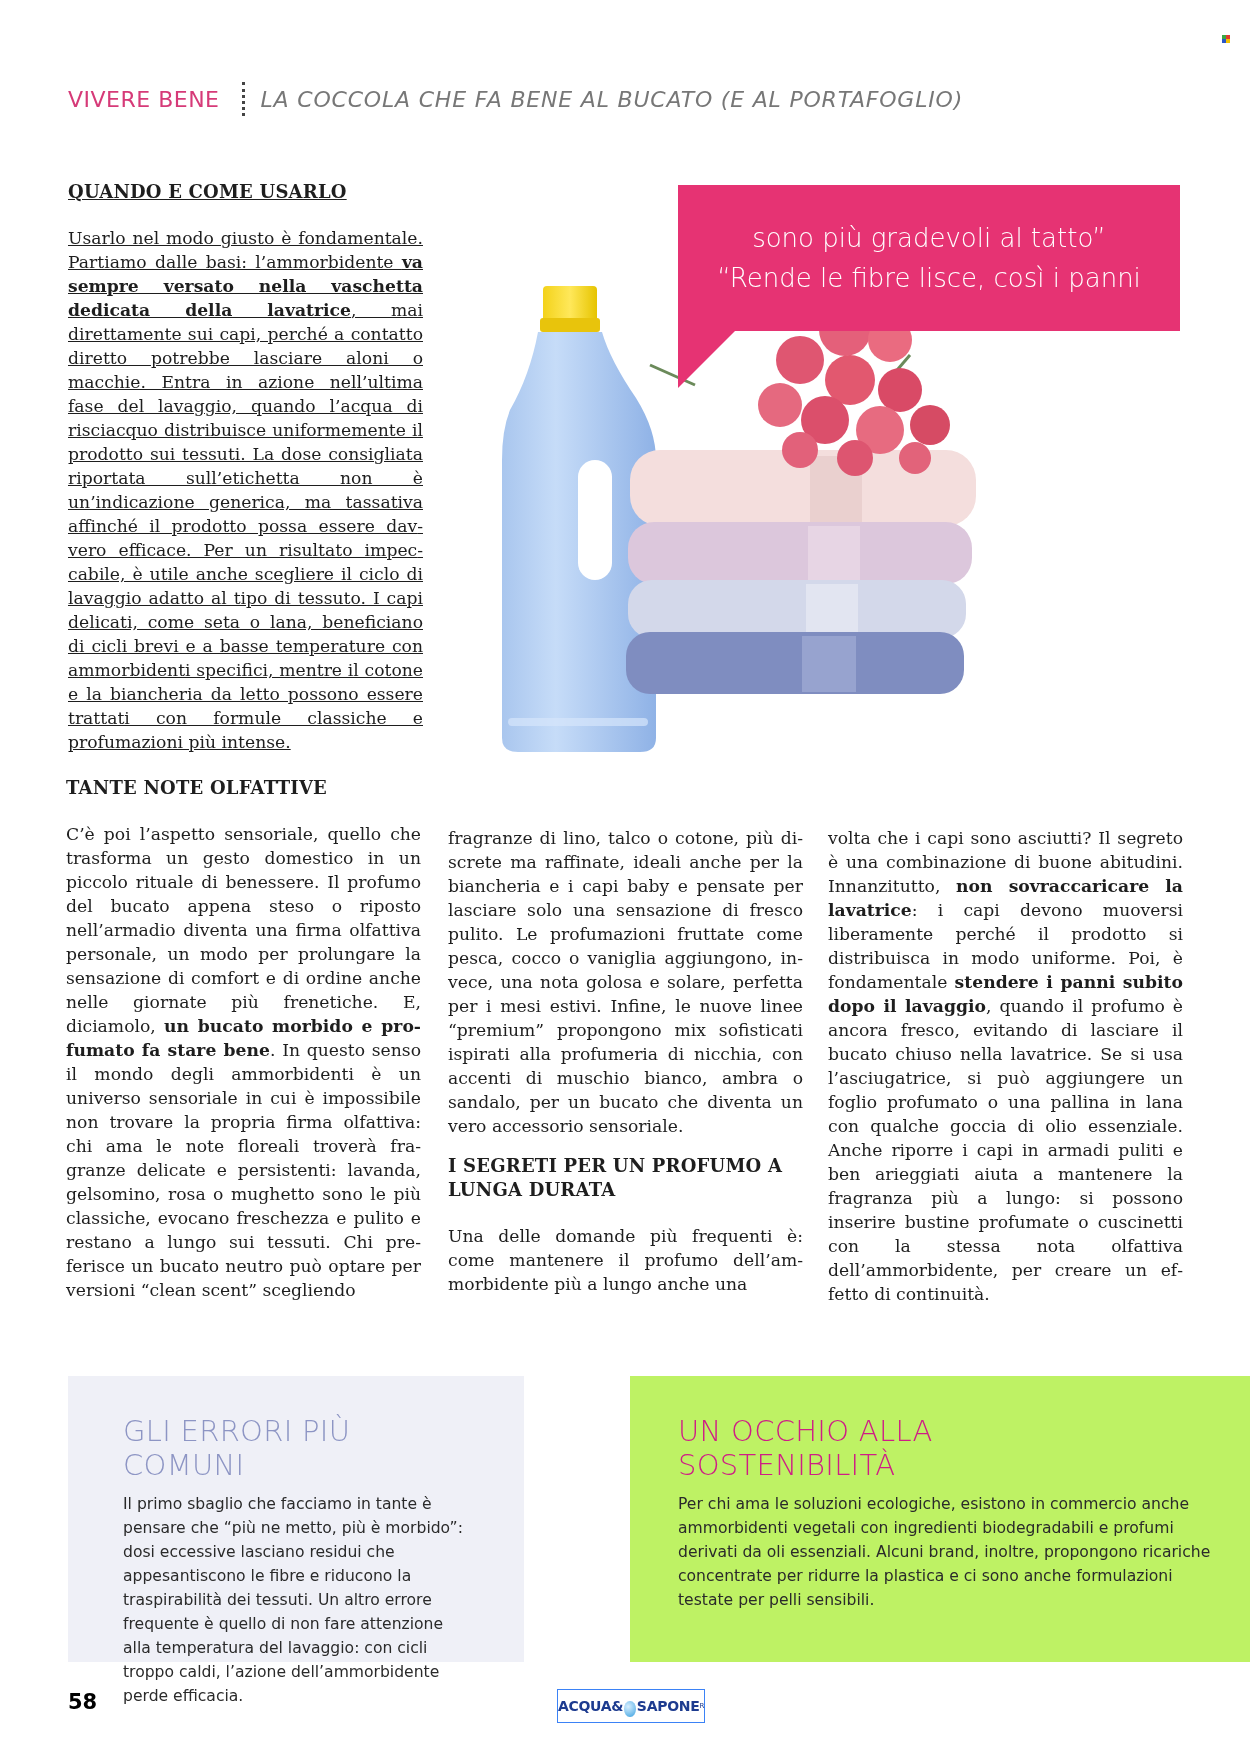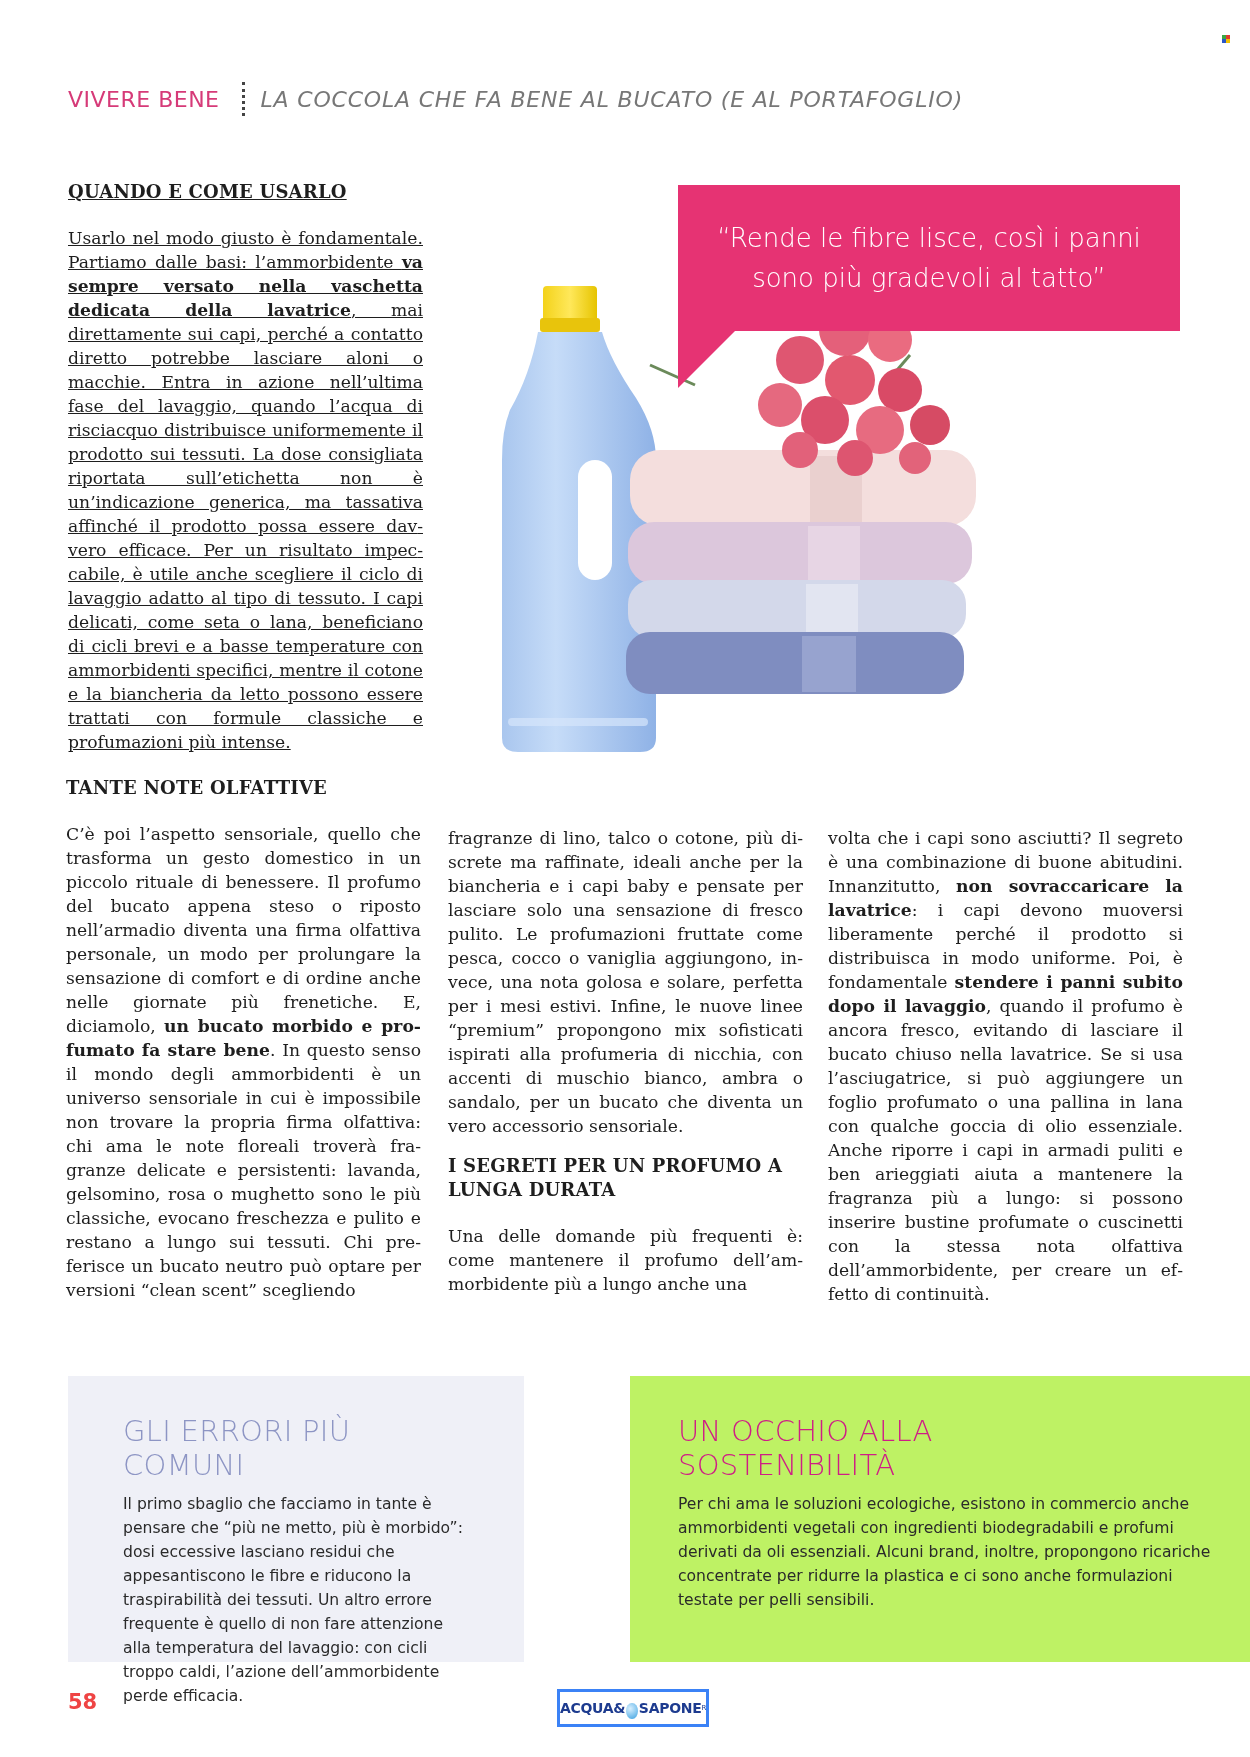--- a/index.html
+++ b/index.html
@@ -25,22 +25,22 @@
   .illustration { left: 500px; top: 280px; width: 600px; height: 490px; }
 
   .box { top: 1376px; height: 286px; padding: 38px 52px 0 55px; box-sizing: border-box; font-family: "DejaVu Sans", sans-serif; }
   .box-left { left: 68px; width: 456px; background: #eff0f7; }
   .box-right { left: 630px; width: 652px; background: #bef264; padding-left: 48px; }
   .box-title { font-size: 29px; line-height: 34px; font-weight: 300; letter-spacing: 0.3px; margin: 0; }
   .box-left .box-title { color: #8d95c4; }
   .box-right .box-title { color: #cf1d86; }
   .box-body { font-size: 15.6px; line-height: 24px; color: #2a2a2a; margin-top: 10px; }
 
-  .page-number { left: 68px; top: 1690px; font-family: "DejaVu Sans", sans-serif; font-size: 21px; font-weight: bold; color: #ef4444; }
-  .brand-logo { left: 557px; top: 1689px; width: 146px; height: 32px; border: 3px solid #3b82f6; background: #fff; display: flex; align-items: center; justify-content: center; font-family: "DejaVu Sans", sans-serif; font-weight: bold; color: #1d3b8f; font-size: 14px; letter-spacing: -0.3px; }
+  .page-number { left: 68px; top: 1690px; font-family: "DejaVu Sans", sans-serif; font-size: 21px; font-weight: bold; color: #000000; }
+  .brand-logo { left: 557px; top: 1689px; width: 146px; height: 32px; border: 1px solid #3b82f6; background: #fff; display: flex; align-items: center; justify-content: center; font-family: "DejaVu Sans", sans-serif; font-weight: bold; color: #1d3b8f; font-size: 14px; letter-spacing: -0.3px; }
   .brand-logo .bubble { display: inline-block; width: 16px; height: 16px; border-radius: 50%; background: radial-gradient(circle at 35% 35%, #d8f0ff, #3aa0e0); margin: 0 1px; position: relative; top: 3px; }
   .brand-logo sup { font-size: 7px; font-weight: normal; }
 </style>
 </head>
 <body>
 
 <div class="abs corner-mark">
   <span style="background:#3aa845"></span>
     <span style="background:#e23b2e"></span>
   <span style="background:#2b57c7"></span>
@@ -119,22 +119,22 @@
     <circle cx="380" cy="150" r="24" fill="#e76b80"></circle>
     <circle cx="430" cy="145" r="20" fill="#d64b64"></circle>
     <circle cx="300" cy="170" r="18" fill="#e2617a"></circle>
     <circle cx="355" cy="178" r="18" fill="#dd5570"></circle>
     <circle cx="415" cy="178" r="16" fill="#e2637a"></circle>
   </g>
 </svg>
 
 <div class="abs quote-box">
   <div>
+    <div>sono più gradevoli al tatto”</div>
     <div>“Rende le fibre lisce, così i panni</div>
-    <div>sono più gradevoli al tatto”</div>
   </div>
 </div>
 <div class="abs quote-tail"></div>
 
 <div class="abs box box-left">
   <h3 class="box-title">GLI ERRORI PIÙ COMUNI</h3>
   <div class="box-body">Il primo sbaglio che facciamo in tante è pensare che “più ne metto, più è morbido”: dosi eccessive lasciano residui che appesantiscono le fibre e riducono la traspirabilità dei tessuti. Un altro errore frequente è quello di non fare attenzione alla temperatura del lavaggio: con cicli troppo caldi, l’azione dell’ammorbidente perde efficacia.</div>
 </div>
 
 <div class="abs box box-right">

